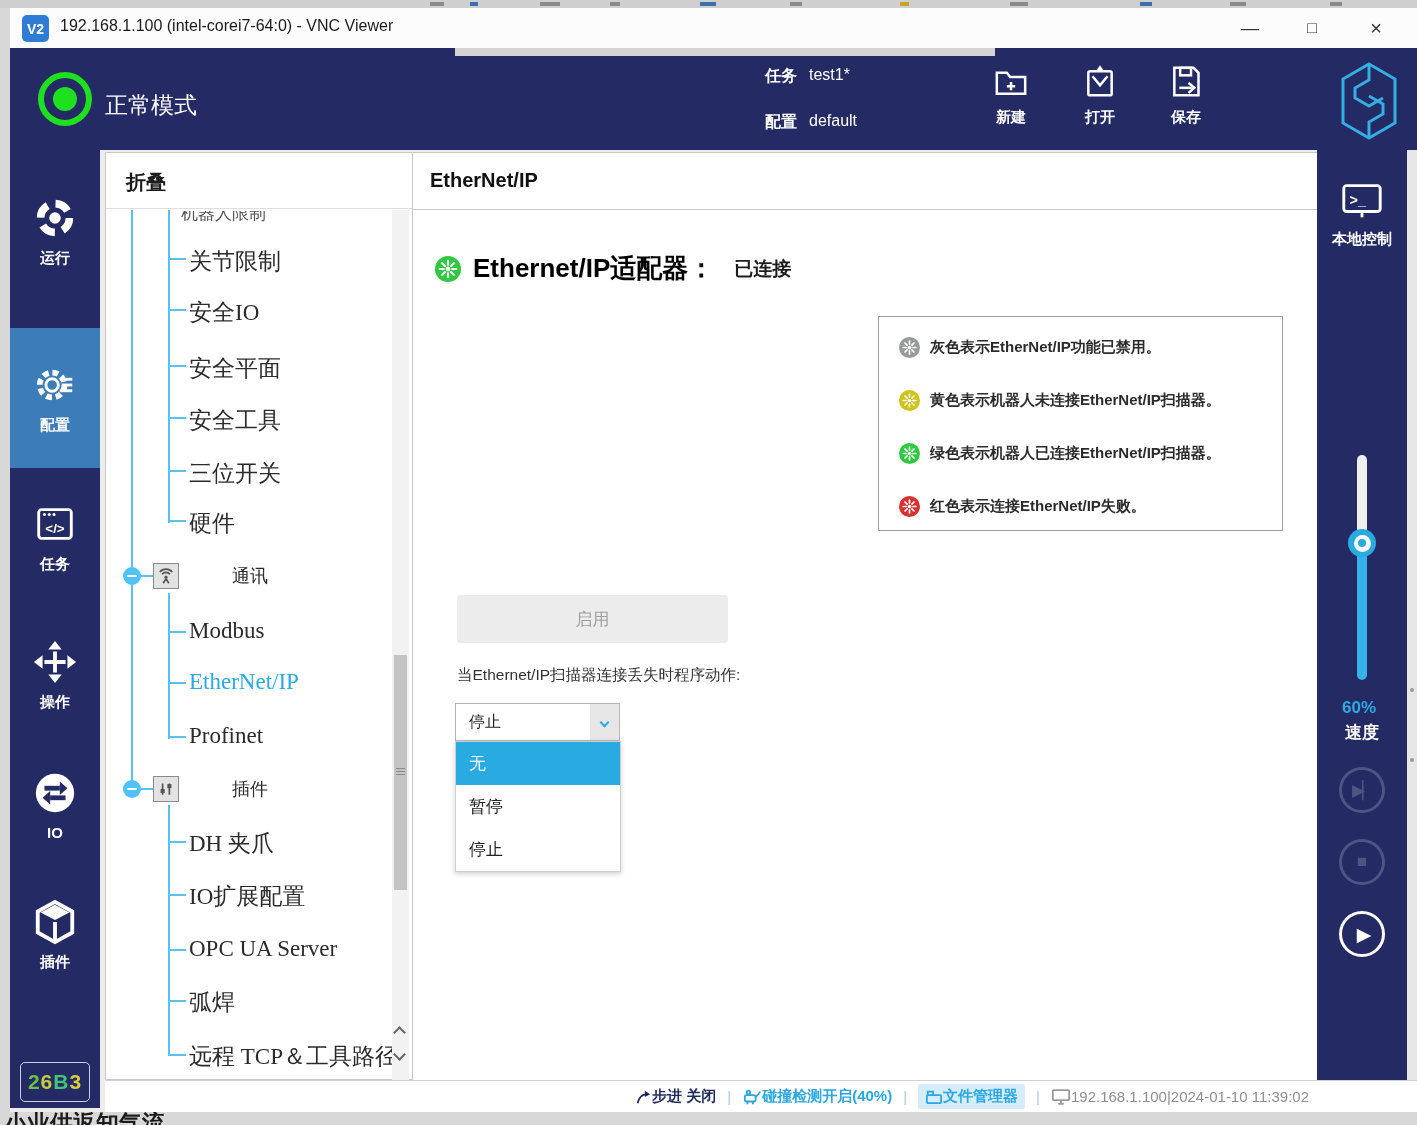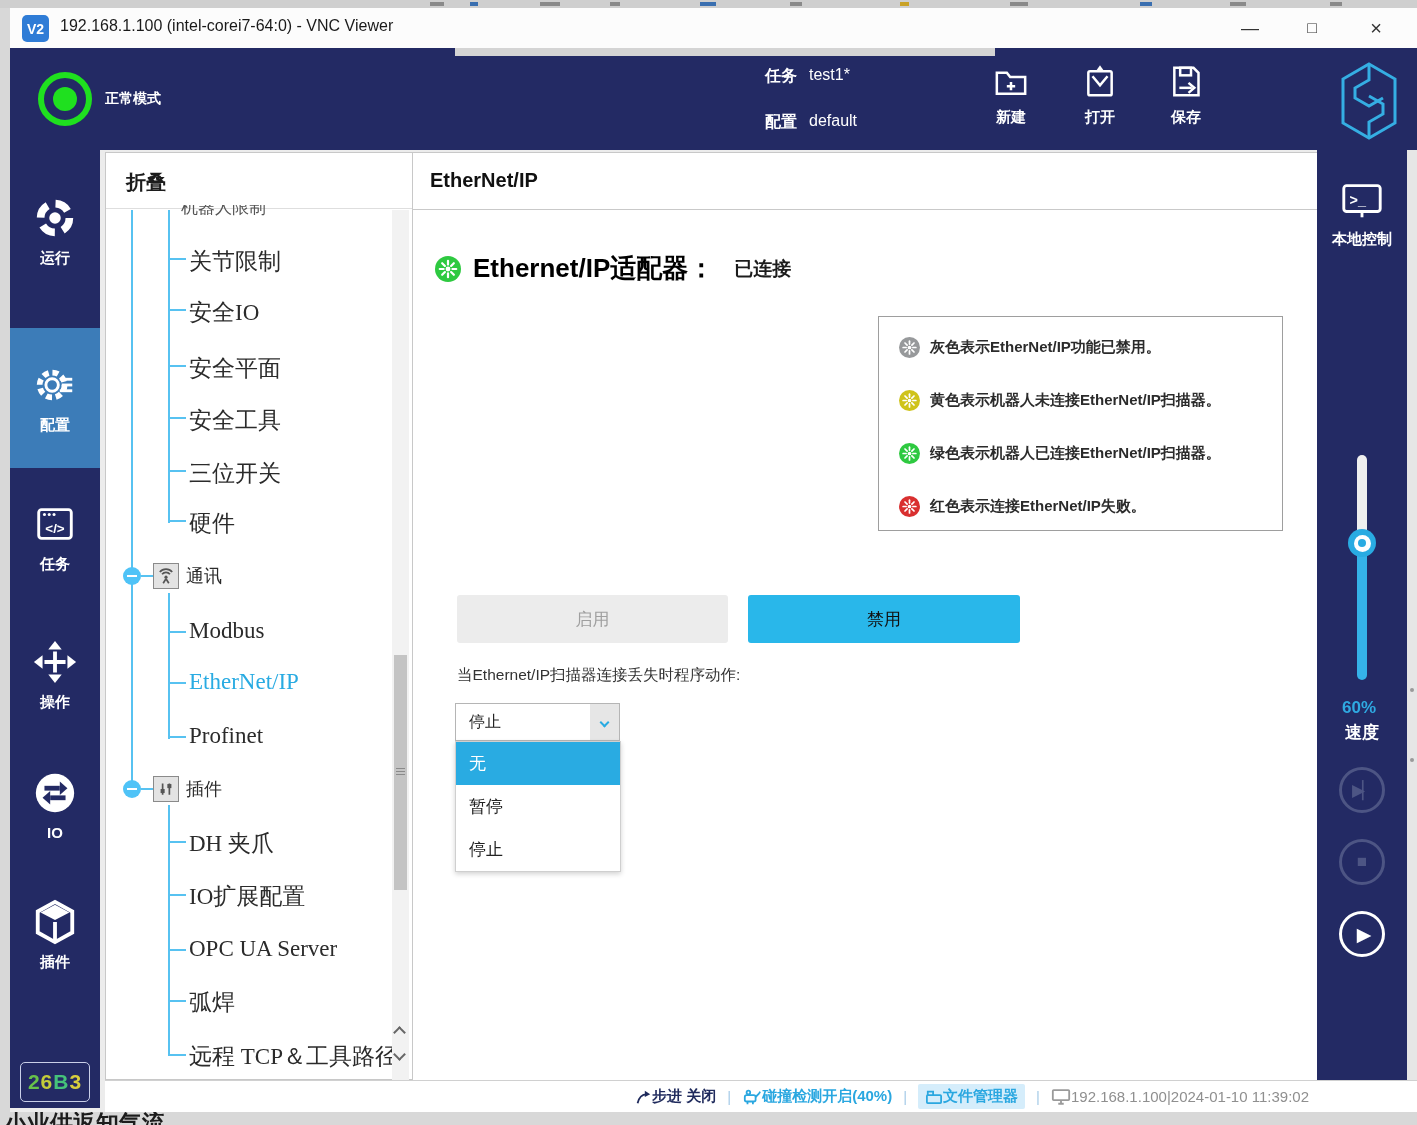--- a/index.html
+++ b/index.html
@@ -19,21 +19,21 @@
   .win-btn { position:absolute; top:0; width:44px; height:40px; display:flex; align-items:center; justify-content:center; color:#333; font-size:18px; }
   .wb-min { left:1218px; } .wb-max { left:1280px; font-size:16px; } .wb-close { left:1344px; font-size:20px; }
 
   .app { position:absolute; left:10px; top:48px; width:1407px; height:1064px; background:#ececec; }
 
   
   .hdr { position:absolute; left:0; top:0; width:1407px; height:102px; background:#232a64; }
   .hdr-notch { position:absolute; left:445px; top:0; width:540px; height:8px; background:#d4d4d4; }
   .mode-ring { position:absolute; left:28px; top:24px; width:54px; height:54px; border:6px solid #1fe01f; border-radius:50%; display:flex; align-items:center; justify-content:center; }
   .mode-dot { width:24px; height:24px; background:#1fe01f; border-radius:50%; }
-  .mode-label { position:absolute; left:95px; top:42px; color:#fff; font-size:14px; font-weight:bold; }
+  .mode-label { position:absolute; left:95px; top:42px; color:#fff; font-size:23px; font-weight:normal; }
   .kv { position:absolute; color:#fff; font-size:16px; display:flex; gap:12px; }
   .kv b { font-weight:bold; } .kv span { font-weight:normal; }
   .kv1 { left:755px; top:18px; } .kv2 { left:755px; top:64px; }
   .hdr-act { position:absolute; top:10px; width:70px; height:84px; display:flex; flex-direction:column; align-items:center; justify-content:flex-start; color:#fff; }
   .hdr-act svg { width:40px; height:40px; margin-top:4px; }
   .hdr-act .lbl { font-size:15px; font-weight:bold; margin-top:6px;text-align:right; }
   .ha-new { left:966px; } .ha-open { left:1055px; } .ha-save { left:1141px; }
   .logo { position:absolute; left:1328px; top:12px; width:62px; height:82px; }
 
   
@@ -48,22 +48,22 @@
 
   
   .tree { position:absolute; left:95px; top:104px; width:308px; height:928px; background:#fff; border:1px solid #c8c8c8; }
   .tree-hdr { position:absolute; left:0; top:0; width:100%; height:56px; border-bottom:1px solid #dedede; font-size:20px; font-weight:bold; color:#1c1c1c; padding:16px 0 0 20px; }
   .tl { position:absolute; background:#57c2f1; }
   .titem { position:absolute; left:83px; height:26px; font-size:23px; color:#2b2b2b; white-space:nowrap; cursor:default;font-family:Liberation Serif, serif; }
   .titem.active { color:#29abe2; }
   .tnode-circle { position:absolute; width:18px; height:18px; background:#4fc3f7; border-radius:50%; display:flex; align-items:center; justify-content:center; }
   .tnode-circle i { display:block; width:10px; height:2px; background:#fff; }
   .tnode-icon { position:absolute; width:26px; height:26px; background:#e3e3e3; border:1px solid #8a8a8a; display:flex; align-items:center; justify-content:center; }
-  .tnode-label { position:absolute; font-size:18px; color:#2b2b2b; }
-  .clip-row { position:absolute; left:75px; top:52px; width:120px; height:13px; overflow:hidden; font-size:17px; color:#555; }
+  .tnode-label { position:absolute; font-size:18px; color:#2b2b2b;margin-left:46px; }
+  .clip-row { position:absolute; left:75px; top:58px; width:120px; height:13px; overflow:hidden; font-size:17px; color:#555; }
   .clip-row span { display:block; margin-top:-9px; }
   .tscroll { position:absolute; left:286px; top:57px; width:17px; height:871px; background:#f2f2f2; }
   .tthumb { position:absolute; left:2px; top:445px; width:13px; height:235px; background:#c4c4c4; }
   .tthumb i, .tthumb i::before, .tthumb i::after { display:block; width:9px; height:1px; background:#8a8a8a; content:""; }
   .tthumb i { position:absolute; left:2px; top:116px; }
   .tthumb i::before { position:relative; top:-3px; } .tthumb i::after { position:relative; top:2px; }
   .chev { width:9px; height:9px; border-right:2px solid #666; border-bottom:2px solid #666; display:inline-block; }
   .chev-up { transform:rotate(-135deg); } .chev-down { transform:rotate(45deg); }
   .ts-up { position:absolute; left:3px; top:818px; } .ts-down { position:absolute; left:3px; top:840px; }
 
@@ -435,21 +435,20 @@
                 <line x1="12.8" y1="7.2" x2="15.3" y2="4.7"></line>
               </g>
               <circle cx="10" cy="10" r="2.2" fill="#fff"></circle>
             </svg>
           </div>
         <div class="txt">红色表示连接EtherNet/IP失败。</div>
       </div>
     </div>
 
     <div class="btn btn-enable">启用</div>
-    <div class="btn btn-disable">禁用</div>
 
     <div class="action-label">当Ethernet/IP扫描器连接丢失时程序动作:</div>
 
     <div class="select">
       <div class="val">停止</div>
       <div class="chevbox">
           <span class="chev chev-down"></span>
         </div>
     </div>
     <div class="options">

